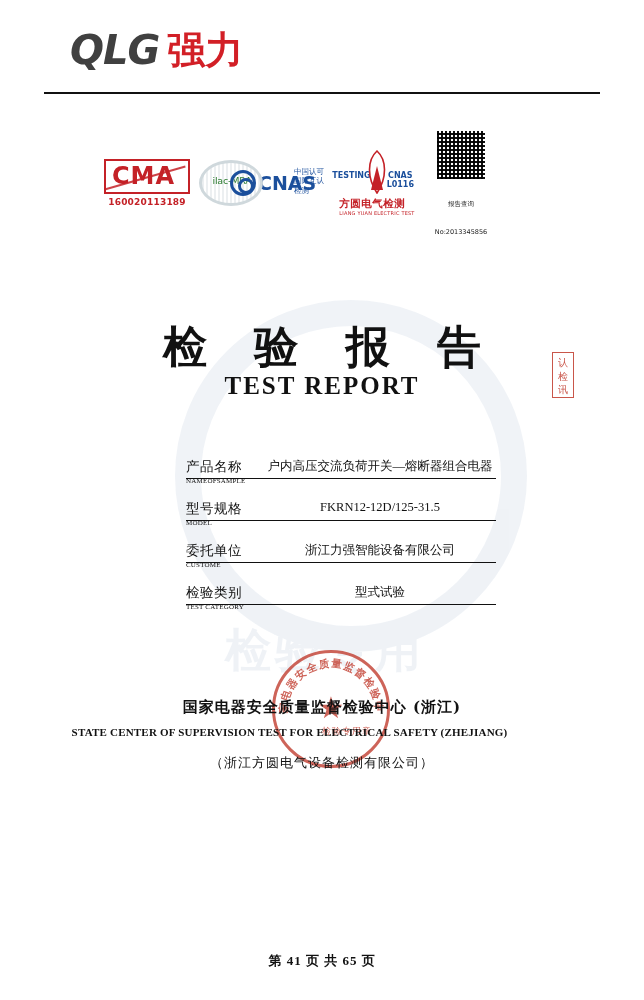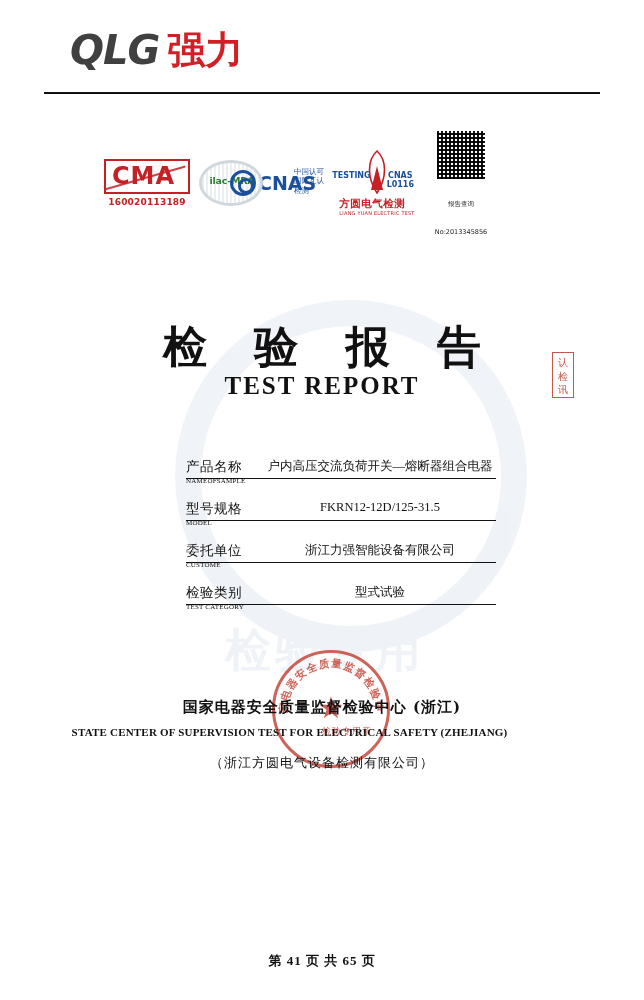--- a/index.html
+++ b/index.html
@@ -115,21 +115,21 @@
     border: 3px solid #cfd8dc;
     display: flex;
     align-items: center;
     justify-content: center;
     background:
       repeating-linear-gradient(90deg, #eceff1 0 2px, #ffffff 2px 4px);
   }
   .ilac-txt {
     font-family: "DejaVu Sans", sans-serif;
     font-size: 9.5px;
-    font-weight: bold;
+    font-weight: normal;
     color: #2e7d32;
     letter-spacing: -.2px;
     position: absolute;
     left: 2px;
     top: 15px;
     width: 68px;
     text-align: center;
   }
 
   

